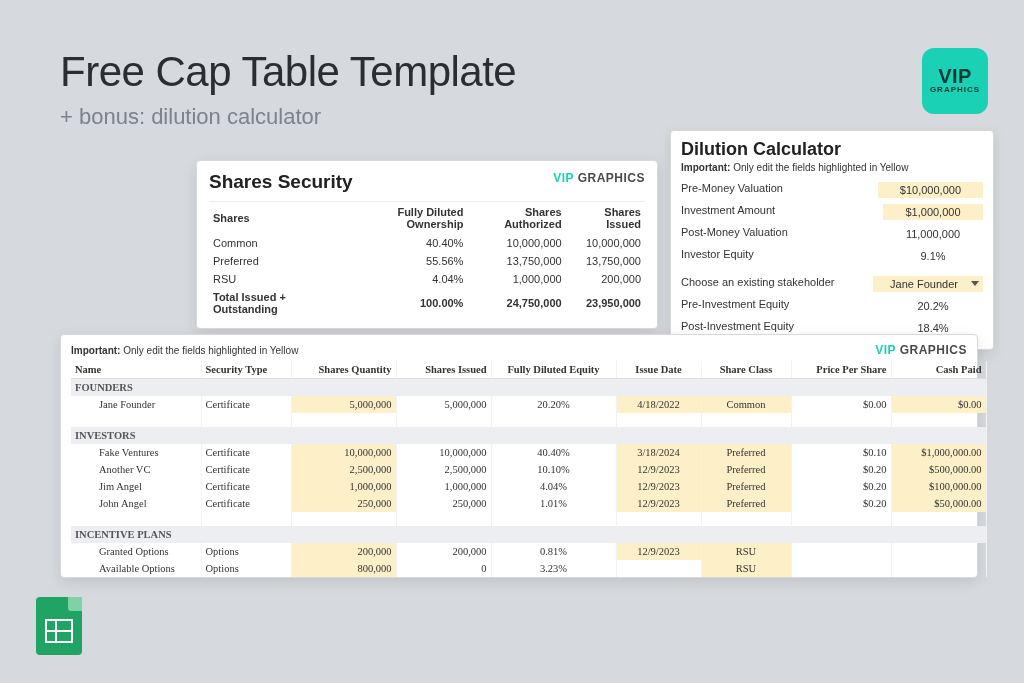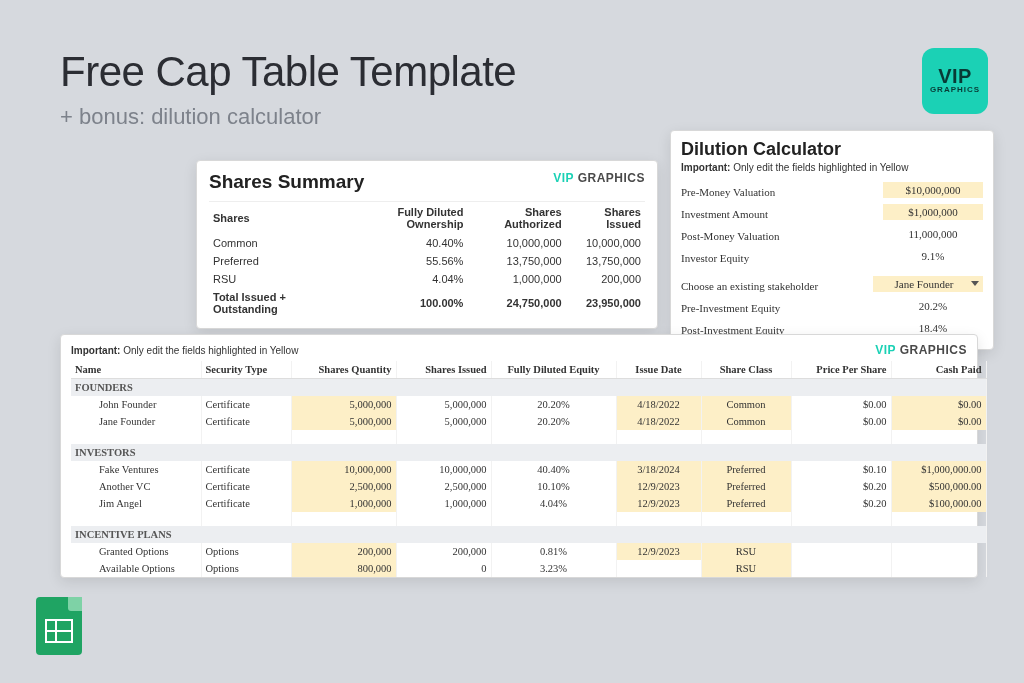--- a/index.html
+++ b/index.html
@@ -75,21 +75,21 @@
   #shares-panel .hdr { display:flex; justify-content: space-between; align-items:flex-start; margin-bottom:8px; }
   .shares-table { width: 100%; border-collapse: collapse; font-size: 11px; }
   .shares-table th { text-align: right; font-weight:700; padding: 4px 4px; border-top:1px solid #eee; }
   .shares-table th:first-child { text-align:left; }
   .shares-table td { text-align: right; padding: 3px 4px; }
   .shares-table td:first-child { text-align:left; }
   .shares-table .bold td { font-weight:700; }
   
   #dilution-panel { left: 670px; top: 130px; width: 324px; padding: 8px 10px 10px; }
   #dilution-panel .panel-title { font-size: 18px; }
-  .dil-row { display:flex; justify-content: space-between; align-items:flex-end; font-size:11px; padding: 3px 0; font-family: Liberation Serif, serif; }
+  .dil-row { display:flex; justify-content: space-between; align-items:flex-start; font-size:11px; padding: 3px 0; }
   .dil-row .val { min-width: 100px; text-align:center; padding: 2px 22px; }
   .hl { background: #fdefc7; }
   .sep { height:6px; }
   .select-box {
     display:flex; align-items:center; justify-content:center;
     background: #fdefc7; font-size:11px; min-width:110px; position:relative; padding:2px 14px 2px 6px;
   }
   .select-box .caret { position:absolute; right:4px; top:5px; width:0;height:0; border-left:4px solid transparent; border-right:4px solid transparent; border-top:5px solid #555; }
   
   #cap-panel { left: 60px; top: 334px; width: 918px; padding: 8px 10px 0; }
@@ -116,21 +116,21 @@
 <div class="title">Free Cap Table Template</div>
 <div class="subtitle">+ bonus: dilution calculator</div>
 
 <div class="vip-badge">
   <div class="vip">VIP</div>
   <div class="gr">GRAPHICS</div>
 </div>
 
 <div id="shares-panel" class="panel">
   <div class="hdr">
-    <div class="panel-title">Shares Summary</div>
+    <div class="panel-title">Shares Security</div>
     <div class="vip-logo"><span class="v">VIP</span><span class="g"> GRAPHICS</span></div>
   </div>
   <table class="shares-table">
     <thead>
         <tr id="shares-head">
           <th>Shares</th>
           <th>Fully Diluted Ownership</th>
           <th>Shares Authorized</th>
           <th>Shares Issued</th>
         </tr>
@@ -236,41 +236,30 @@
           <th class="c">Share Class</th>
           <th class="r">Price Per Share</th>
           <th class="r">Cash Paid</th>
         </tr>
       </thead>
     <tbody id="cap-body">
         <tr class="section">
           <td colspan="9">FOUNDERS</td>
         </tr>
         <tr>
-          <td class="name">John Founder</td>
+          <td class="name">Jane Founder</td>
           <td class="">Certificate</td>
           <td class="r hl">5,000,000</td>
           <td class="r">5,000,000</td>
           <td class="c">20.20%</td>
           <td class="c hl">4/18/2022</td>
           <td class="c hl">Common</td>
           <td class="r">$0.00</td>
           <td class="r hl">$0.00</td>
         </tr>
-        <tr>
-          <td class="name">Jane Founder</td>
-          <td class="">Certificate</td>
-          <td class="r hl">5,000,000</td>
-          <td class="r">5,000,000</td>
-          <td class="c">20.20%</td>
-          <td class="c hl">4/18/2022</td>
-          <td class="c hl">Common</td>
-          <td class="r">$0.00</td>
-          <td class="r hl">$0.00</td>
-        </tr>
         <tr class="gap">
           <td></td>
           <td></td>
           <td></td>
           <td></td>
           <td></td>
           <td></td>
           <td></td>
           <td></td>
           <td></td>
@@ -303,20 +292,31 @@
         <tr>
           <td class="name">Jim Angel</td>
           <td class="">Certificate</td>
           <td class="r hl">1,000,000</td>
           <td class="r">1,000,000</td>
           <td class="c">4.04%</td>
           <td class="c hl">12/9/2023</td>
           <td class="c hl">Preferred</td>
           <td class="r">$0.20</td>
           <td class="r hl">$100,000.00</td>
+        </tr>
+        <tr>
+          <td class="name">John Angel</td>
+          <td class="">Certificate</td>
+          <td class="r hl">250,000</td>
+          <td class="r">250,000</td>
+          <td class="c">1.01%</td>
+          <td class="c hl">12/9/2023</td>
+          <td class="c hl">Preferred</td>
+          <td class="r">$0.20</td>
+          <td class="r hl">$50,000.00</td>
         </tr>
         <tr class="gap">
           <td></td>
           <td></td>
           <td></td>
           <td></td>
           <td></td>
           <td></td>
           <td></td>
           <td></td>

